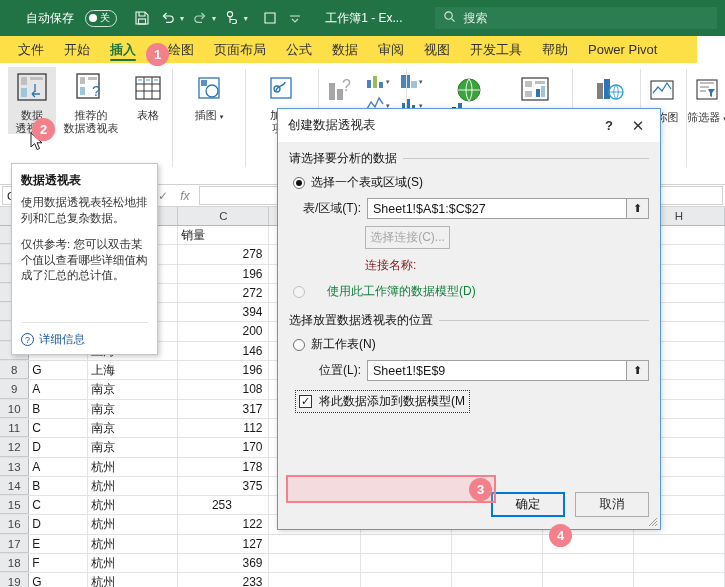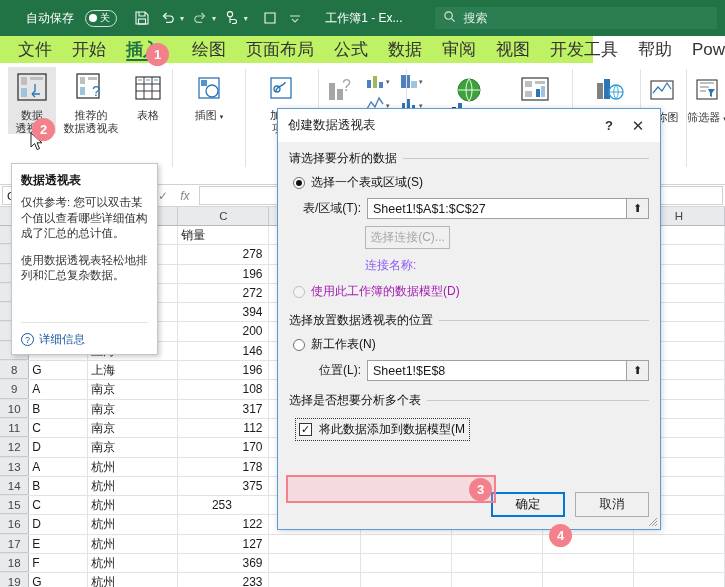--- a/index.html
+++ b/index.html
@@ -31,23 +31,23 @@
   .caretdown{ font-size:8px; color:#dbeadf; margin-left:-4px; }
   .wbtitle{ font-size:12px; color:#fff; margin-left:14px; white-space:nowrap;}
   .searchbox{
     margin-left:26px; width:340px; height:22px; background:#2d7d52;
     display:flex; align-items:center; padding:0 8px; gap:8px;
     color:#dbeadf; font-size:12px;
   }
 
   
   .tabbar{
-    position:absolute; left:0; top:36px; width:593px; height:27px;
-    background:#bef264; display:flex; align-items:center; padding-left:8px;
-    font-size:17px; color:#333; border-bottom:0;
+    position:absolute; left:0; top:36px; width:697px; height:27px;
+    background:#fde047; display:flex; align-items:center; padding-left:8px;
+    font-size:13px; color:#333; border-bottom:0;
   }
   .tab{ padding:0 10px; height:27px; line-height:27px; white-space:nowrap; position:relative;}
   .tab.active{ color:#217346; font-weight:600; }
   .tab.active::after{
     content:""; position:absolute; left:10px; right:10px; bottom:2px; height:2.5px;
     background:#217346; border-radius:1px;
   }
 
   
   .ribbon{
@@ -129,32 +129,32 @@
   .dlg-body{ position:absolute; left:0; right:0; top:33px; bottom:0; padding:8px 11px 0 11px;}
   .sect{ display:flex; align-items:center; margin:0 0 2px 0; }
   .sect .sl{ font-size:12px; color:#111; white-space:nowrap; }
   .sect .sline{ flex:1; height:1px; background:#c9c9c9; margin-left:6px; }
   .radio-row{ display:flex; align-items:center; gap:6px; margin:7px 0 0 4px; }
   .radio{ width:12px;height:12px;border-radius:50%;border:1px solid #707070;background:#fff;
           display:inline-flex;align-items:center;justify-content:center;flex:none;}
   .radio.on::after{ content:""; width:6px;height:6px;border-radius:50%;background:#111;}
   .radio.dis{ border-color:#c0c0c0; background:#f4f4f4;}
   .rlabel{ font-size:12px; color:#111; }
-  .rlabel.dis{ color:#a21caf; }
+  .rlabel.dis{ color:#15803d;margin-left:16px; }
   .field-row{ display:flex; align-items:center; margin:7px 0 0 0; }
   .field-label{ width:78px; text-align:right; font-size:12px; padding-right:6px; }
   .tbox{ flex:1; height:21px; background:#fff; border:1px solid #a0a0a0;
          display:flex;align-items:center;padding:0 5px;font-size:12.5px; }
   .collapse{ width:22px;height:21px;background:#f0f0f0;border:1px solid #a0a0a0;
              border-left:0; display:flex;align-items:center;justify-content:center;
              font-size:11px;color:#222;}
   .conn-btn{ margin:7px 0 0 76px; width:85px;height:23px;background:#f0f0f0;
              border:1px solid #b5b5b5; display:flex;align-items:center;justify-content:center;
              font-size:12px; color:#a6a6a6;}
-  .conn-name{ margin:8px 0 0 76px; font-size:12px; color:#8b5cf6; }
+  .conn-name{ margin:8px 0 0 76px; font-size:12px; color:#7f1d1d; }
   .dlg-buttons{ position:absolute; right:11px; bottom:12px; display:flex; gap:10px; }
   .dbtn{ width:74px;height:25px; background:#f0f0f0; border:1px solid #adadad;
          display:flex;align-items:center;justify-content:center; font-size:12.5px;}
   .dbtn.default{ border:2px solid #0078d7; }
   .chkbox{ width:13px;height:13px;border:1px solid #333;background:#fff;flex:none;
            display:flex;align-items:center;justify-content:center;}
   .chkbox .tick{ font-size:11px; color:#111; line-height:1; margin-top:-1px;}
   .focus-dots{ border:1px dotted #333; padding:2px 4px 2px 3px; display:inline-flex;
                align-items:center; gap:7px; }
 
@@ -675,22 +675,22 @@
         <div class="cl" style="width: 93px;"></div>
         <div class="cl" style="width: 93px;"></div>
         <div class="cl" style="width: 93px;"></div>
       </div>
     </div>
 </div>
 
 <div class="screentip">
   <div class="st-title">数据透视表</div>
   <div class="st-body">
+    <p>使用数据透视表轻松地排列和汇总复杂数据。</p>
     <p>仅供参考: 您可以双击某个值以查看哪些详细值构成了汇总的总计值。</p>
-    <p>使用数据透视表轻松地排列和汇总复杂数据。</p>
   </div>
   <div class="st-div"></div>
   <div class="st-link">
     <span class="st-qmark">?</span>
     <span>详细信息</span>
   </div>
 </div>
 
 <div class="dialog">
   <div class="dlg-title">
@@ -732,28 +732,24 @@
     </div>
 
     <div class="radio-row">
       <span class="radio"></span>
       <span class="rlabel">新工作表(N)</span>
     </div>
 
 
     <div class="field-row">
       <span class="field-label">位置(L):</span>
-      <span class="tbox">Sheet1!$E$8</span>
+      <span class="tbox">Sheet1!$E$9</span>
       <span class="collapse">⬆</span>
     </div>
 
-    <div class="sect" style="margin-top:11px;">
-      <span class="sl">选择是否想要分析多个表</span>
-      <span class="sline"></span>
-    </div>
 
     <div style="margin:9px 0 0 6px;">
       <span class="focus-dots">
         <span class="chkbox">
             <span class="tick">✓</span>
           </span>
         <span class="rlabel">将此数据添加到数据模型(M</span>
       </span>
     </div>
 

